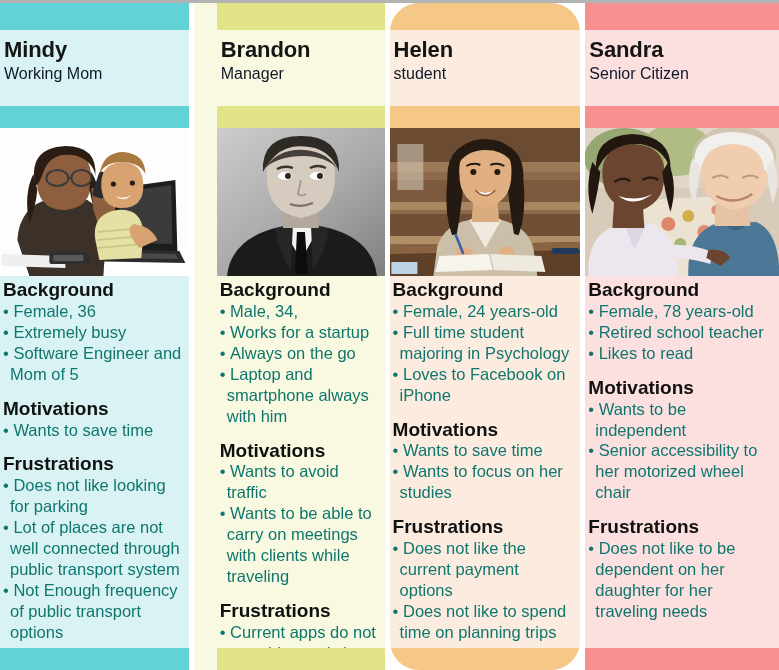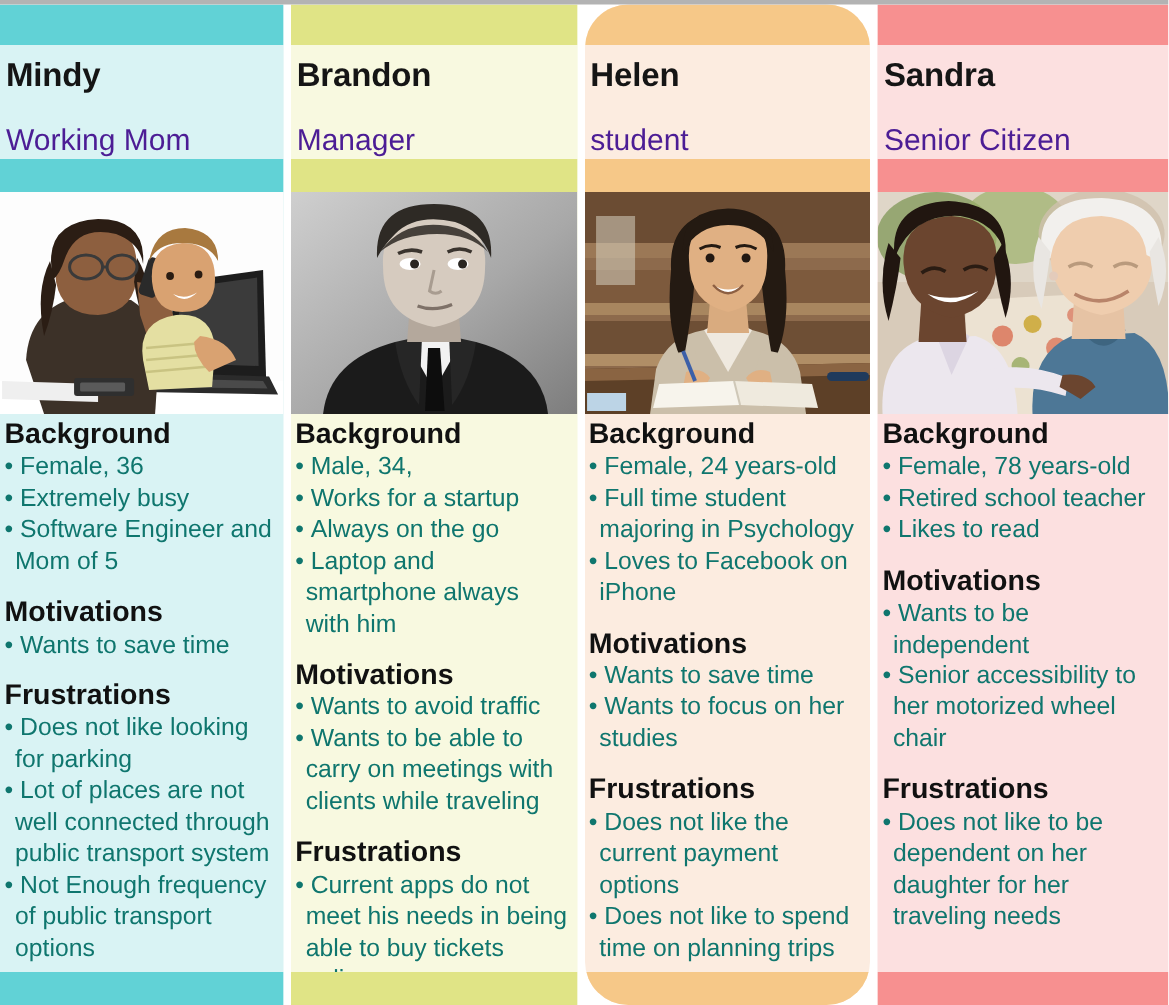--- a/index.html
+++ b/index.html
@@ -33,48 +33,48 @@
 
   .persona-col {
     position: relative;
     height: 667px;
     display: flex;
     flex-direction: column;
     overflow: hidden;
   }
 
   .col-0 { width: 190px; }
-  .col-1 { width: 192px; }
+  .col-1 { width: 192px; padding-left: 23px; }
   .col-2 { width: 192px; }
   .col-3 { width: 195px; }
 
   
   .band-top    { height: 27px; flex: 0 0 27px; }
   .band-mid    { height: 22px; flex: 0 0 22px; }
   .band-bottom { height: 22px; flex: 0 0 22px; }
 
   
   .nameplate {
     flex: 0 0 76px;
     padding: 8px 4px 0 4px;
     display: flex;
     flex-direction: column;
-    justify-content: space-between;
+    justify-content: flex-start;
   }
   .persona-name {
     font-size: 22px;
     font-weight: bold;
     color: #151515;
     line-height: 1.12;
     letter-spacing: -0.1px;
   }
   .persona-role {
-    font-size: 20px;
+    font-size: 16px;
     font-weight: normal;
-    color: #4c1d95;
+    color: #0f172a;
     line-height: 1.2;
     margin-top: 1px;
   }
 
   
   .photo-wrap {
     flex: 0 0 148px;
     position: relative;
     overflow: hidden;
   }

